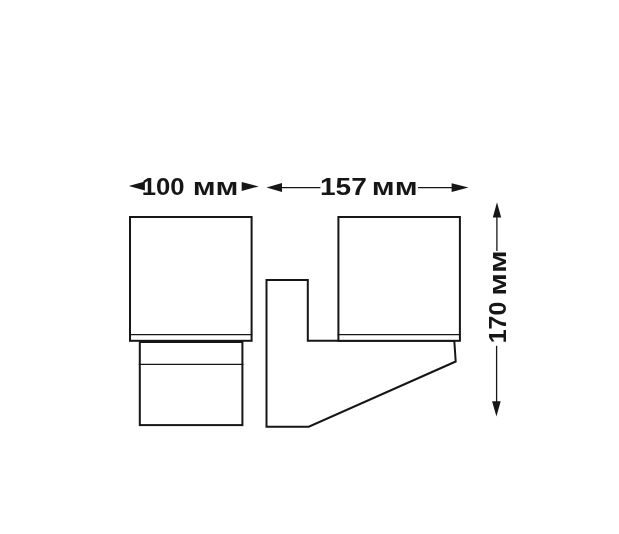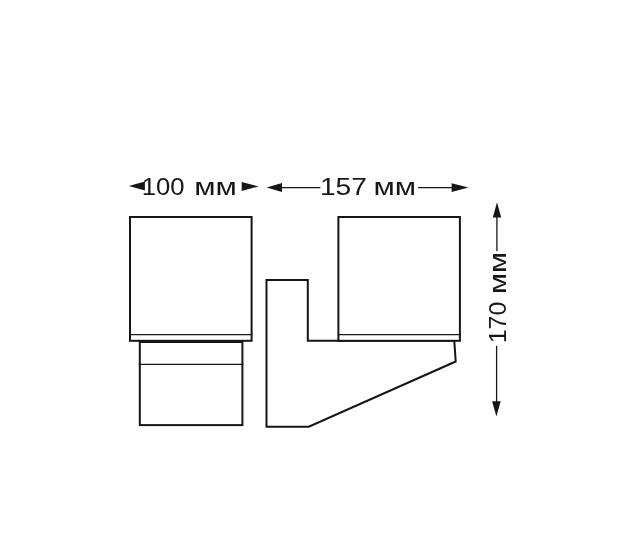--- a/index.html
+++ b/index.html
@@ -1,16 +1,16 @@
 <!DOCTYPE html>
 <html><head>
 <meta charset="utf-8">
 <style>
   html,body{margin:0;padding:0;background:#ffffff;}
-  .stage{position:relative;width:539px;height:534px;background:#ffffff;overflow:hidden;}
+  .stage{position:relative;width:539px;height:534px;background:#ffffff;overflow:hidden;font-weight:bold;}
   svg{position:absolute;left:0;top:0;}
   text{font-family:"Liberation Sans",sans-serif;fill:#161616;}
 </style>
 </head>
 <body>
 <div class="stage">
 <svg width="619" height="534" viewBox="0 0 619 534">
 
   <polygon points="266.5,280 307.8,280 307.8,340.8 454.3,340.8 455.7,361.5 308.8,426.7 266.5,426.7" fill="#ffffff" stroke="#161616" stroke-width="2" stroke-linejoin="miter"></polygon>
 

